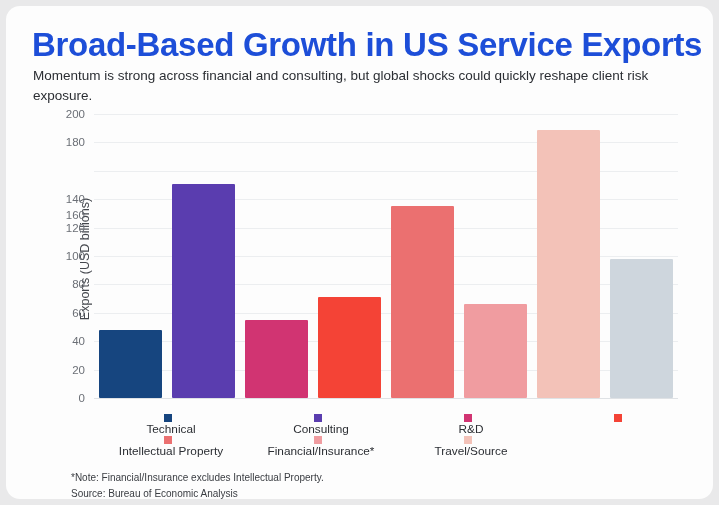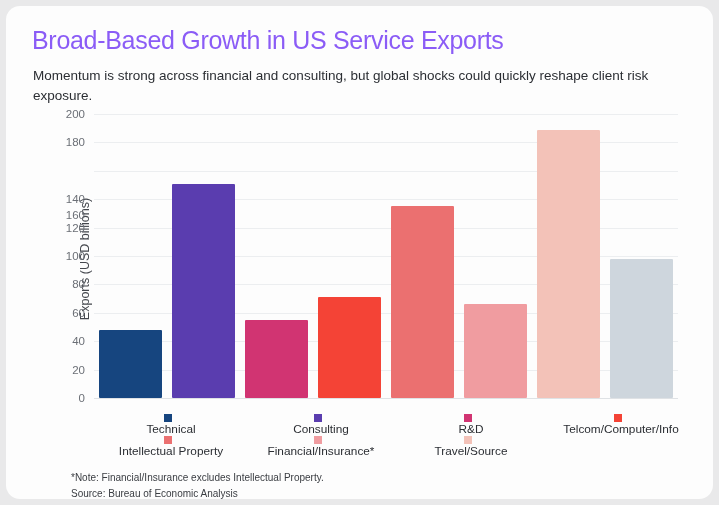--- a/index.html
+++ b/index.html
@@ -10,21 +10,21 @@
   }
   #card {
     position: absolute; left: 6px; top: 6px;
     width: 707px; height: 493px;
     background: #fdfdfd;
     border-radius: 14px;
     overflow: hidden;
   }
   #title {
     position: absolute; left: 26px; top: 20px;
-    font-size: 25px; font-weight: normal; color: #8b5cf6;
+    font-size: 33px; font-weight: bold; color: #1d4ed8;
     letter-spacing: -0.3px;
   }
   #subtitle {
     position: absolute; left: 27px; top: 60px; width: 640px;
     font-size: 13.5px; color: #2b2e33; line-height: 1.45;
   }
 
   
   #plot {
     position: absolute;
@@ -139,21 +139,20 @@
       <div class="legend-item">
         <span class="swatch" style="background: rgb(90, 61, 175);"></span>
         <span>Consulting</span>
       </div>
       <div class="legend-item">
         <span class="swatch" style="background: rgb(209, 52, 114);"></span>
         <span>R&amp;D</span>
       </div>
       <div class="legend-item">
         <span class="swatch" style="background: rgb(244, 67, 54);"></span>
-        <span>Telcom/Computer/Info</span>
       </div>
       <div class="legend-item">
         <span class="swatch" style="background: rgb(235, 112, 112);"></span>
         <span>Intellectual Property</span>
       </div>
       <div class="legend-item">
         <span class="swatch" style="background: rgb(240, 156, 160);"></span>
         <span>Financial/Insurance*</span>
       </div>
       <div class="legend-item">

